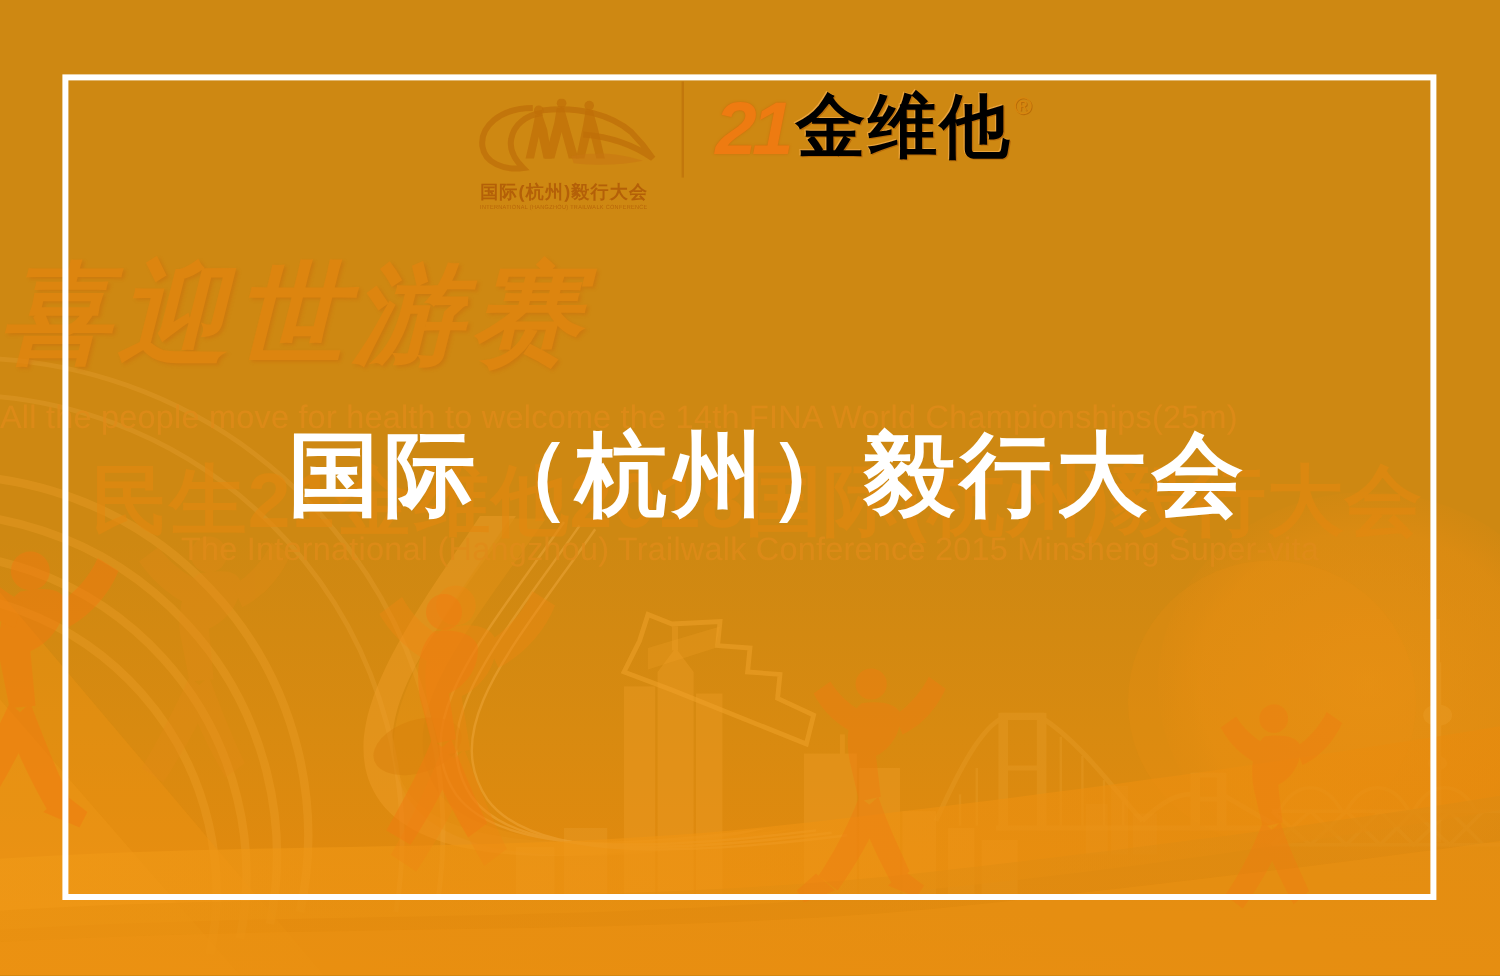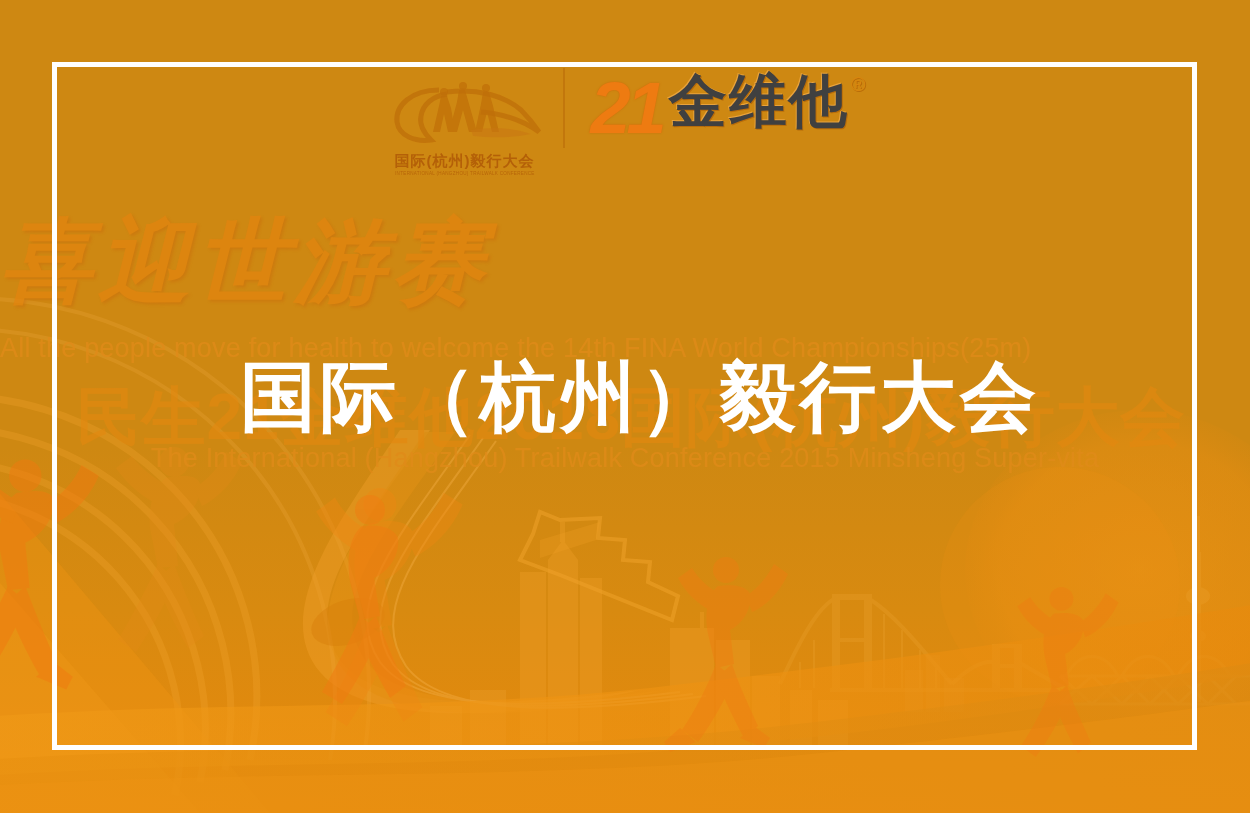--- a/index.html
+++ b/index.html
@@ -76,29 +76,29 @@
     background:#B86A08;
     opacity:.55;
     margin:0 26px 0 18px;
   }
   .logo-right{
     display:flex;align-items:flex-start;
     line-height:1;
     white-space:nowrap;
   }
   .logo-right .num{
-    font-size:72px;font-weight:bold;
+    font-size:62px;font-weight:bold;
     color:#EE7B11;
     font-style:italic;
     letter-spacing:-4px;
     text-shadow:0 0 2px #C96A0B;
   }
   .logo-right .cn{
     font-size:58px;font-weight:bold;
-    color:#404040;
+    color:#000000;
     letter-spacing:2px;
     margin-left:6px;
     text-shadow:1px 1px 0 #B96C09,-1px -1px 0 #E9A33C;
   }
   .logo-right .reg{
     font-size:20px;
     color:#D8860E;
     margin-top:2px;margin-left:2px;
     text-shadow:1px 1px 0 #B96C09;
   }

